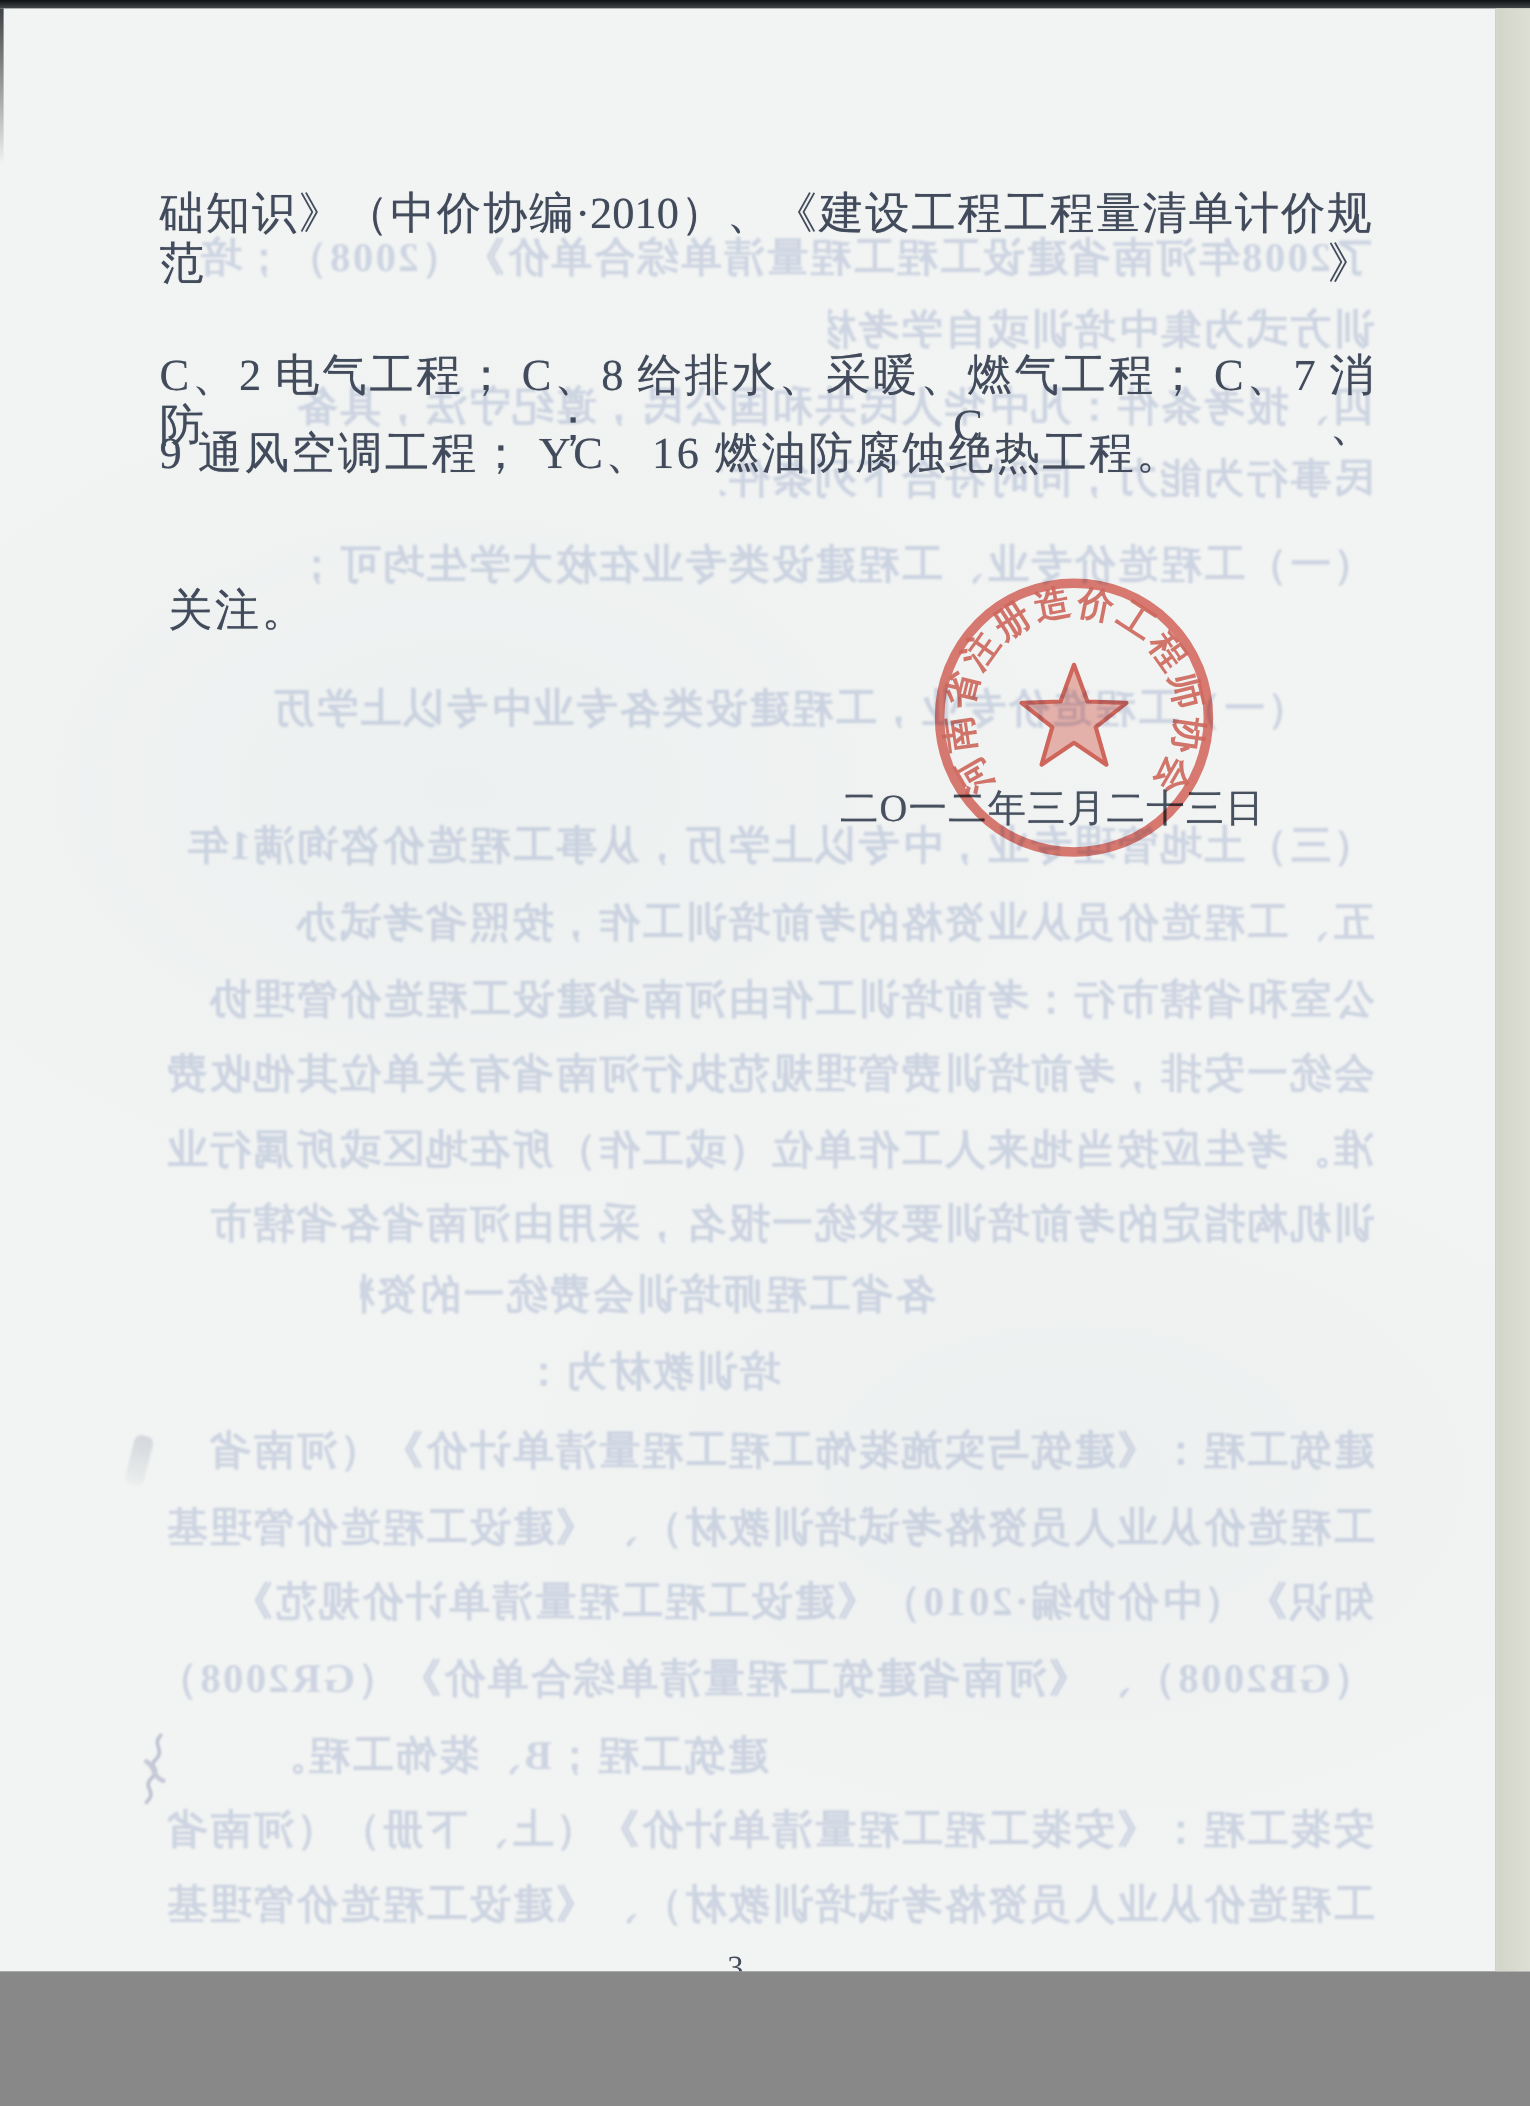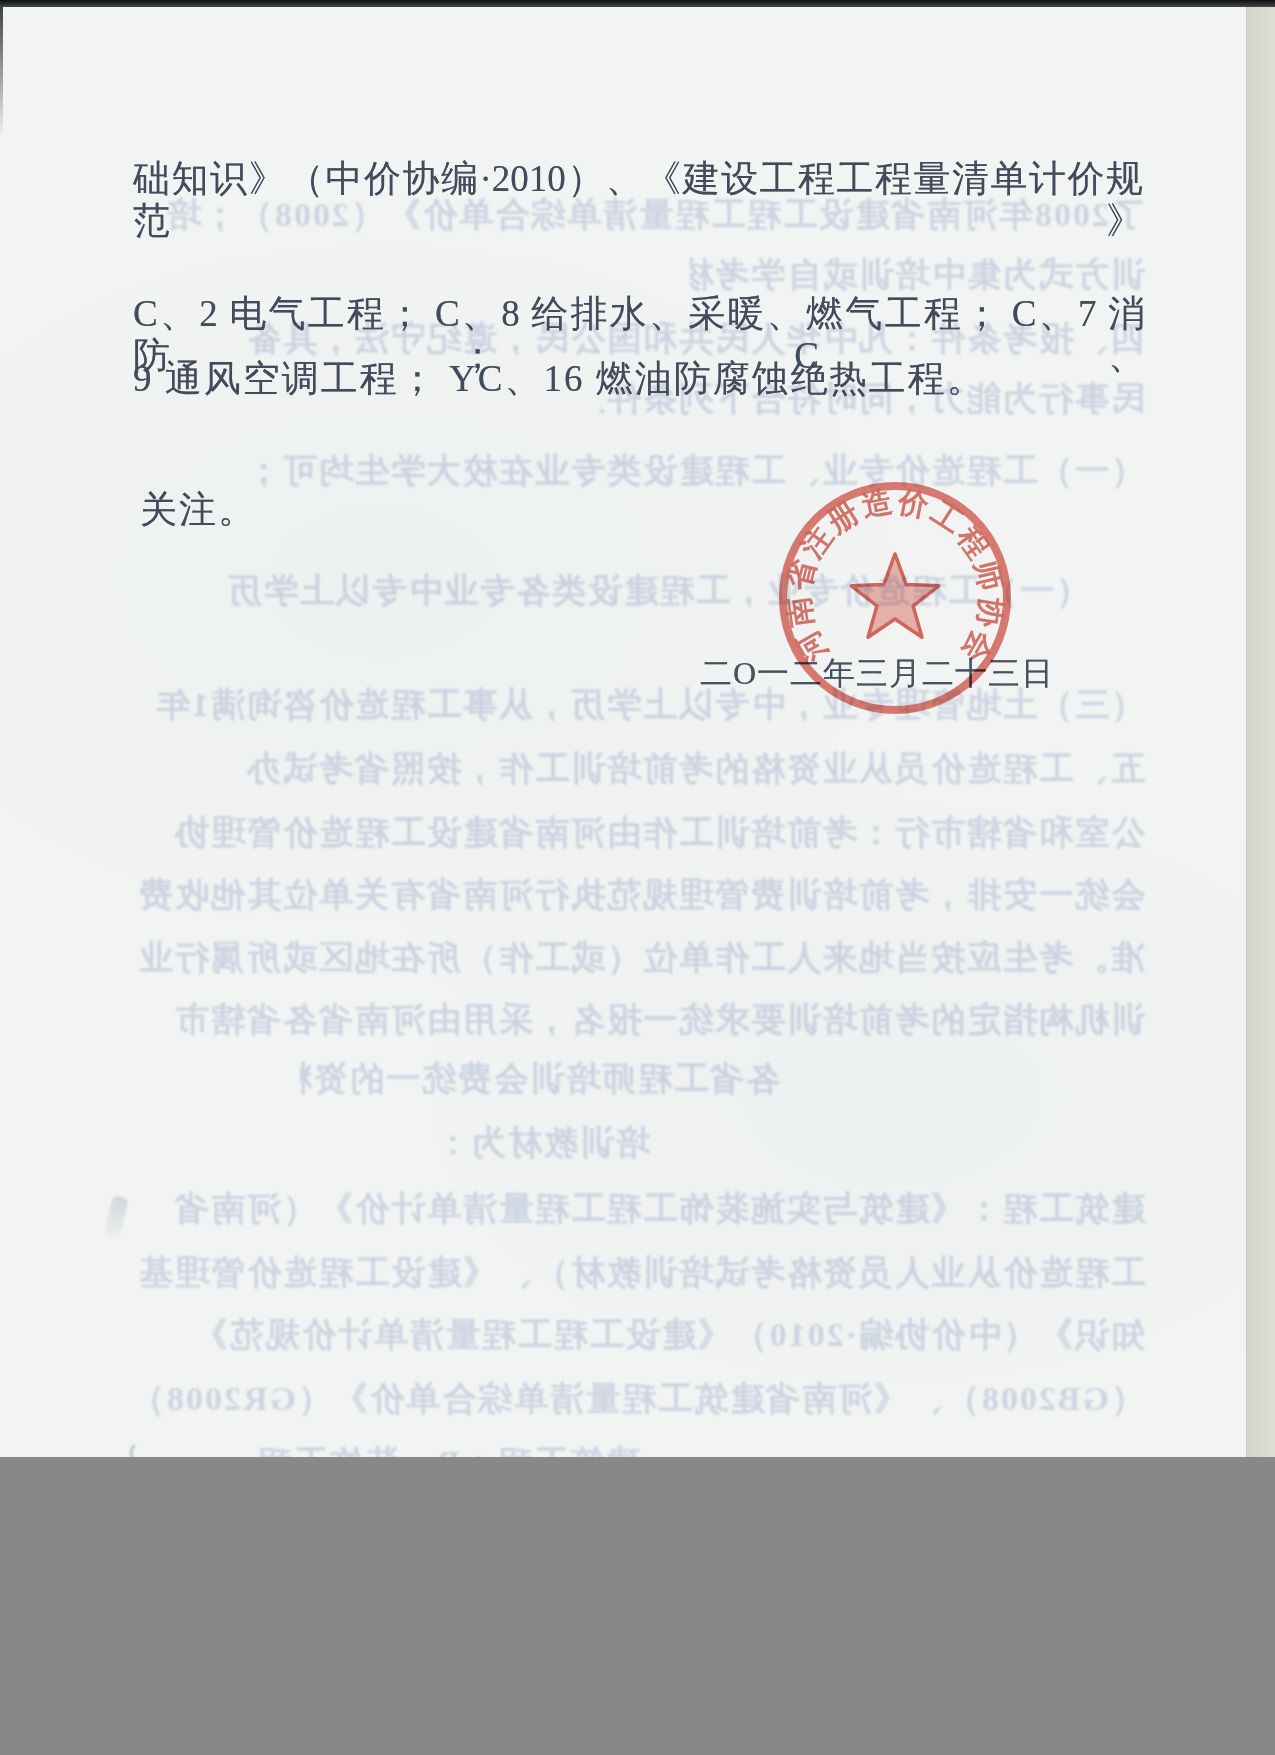--- a/index.html
+++ b/index.html
@@ -1,18 +1,18 @@
 <!DOCTYPE html>
 <html><head>
 <meta charset="utf-8">
 <style>
   html,body{margin:0;padding:0;background:#888;}
   .page{
     position:relative;
-    width:1275px;height:1457px;
+    width:1275px;height:1643px;
     margin:0 auto;
     background:
       radial-gradient(ellipse 900px 600px at 30% 40%, rgba(233,238,238,.6), rgba(233,238,238,0) 70%),
       radial-gradient(ellipse 800px 500px at 70% 75%, rgba(232,236,237,.5), rgba(232,236,237,0) 70%),
       #f2f4f3;
     overflow:hidden;
     font-family:"Liberation Serif","DejaVu Serif",serif;
   }
   
   .top-bar{position:absolute;left:0;top:0;width:1275px;height:7px;

